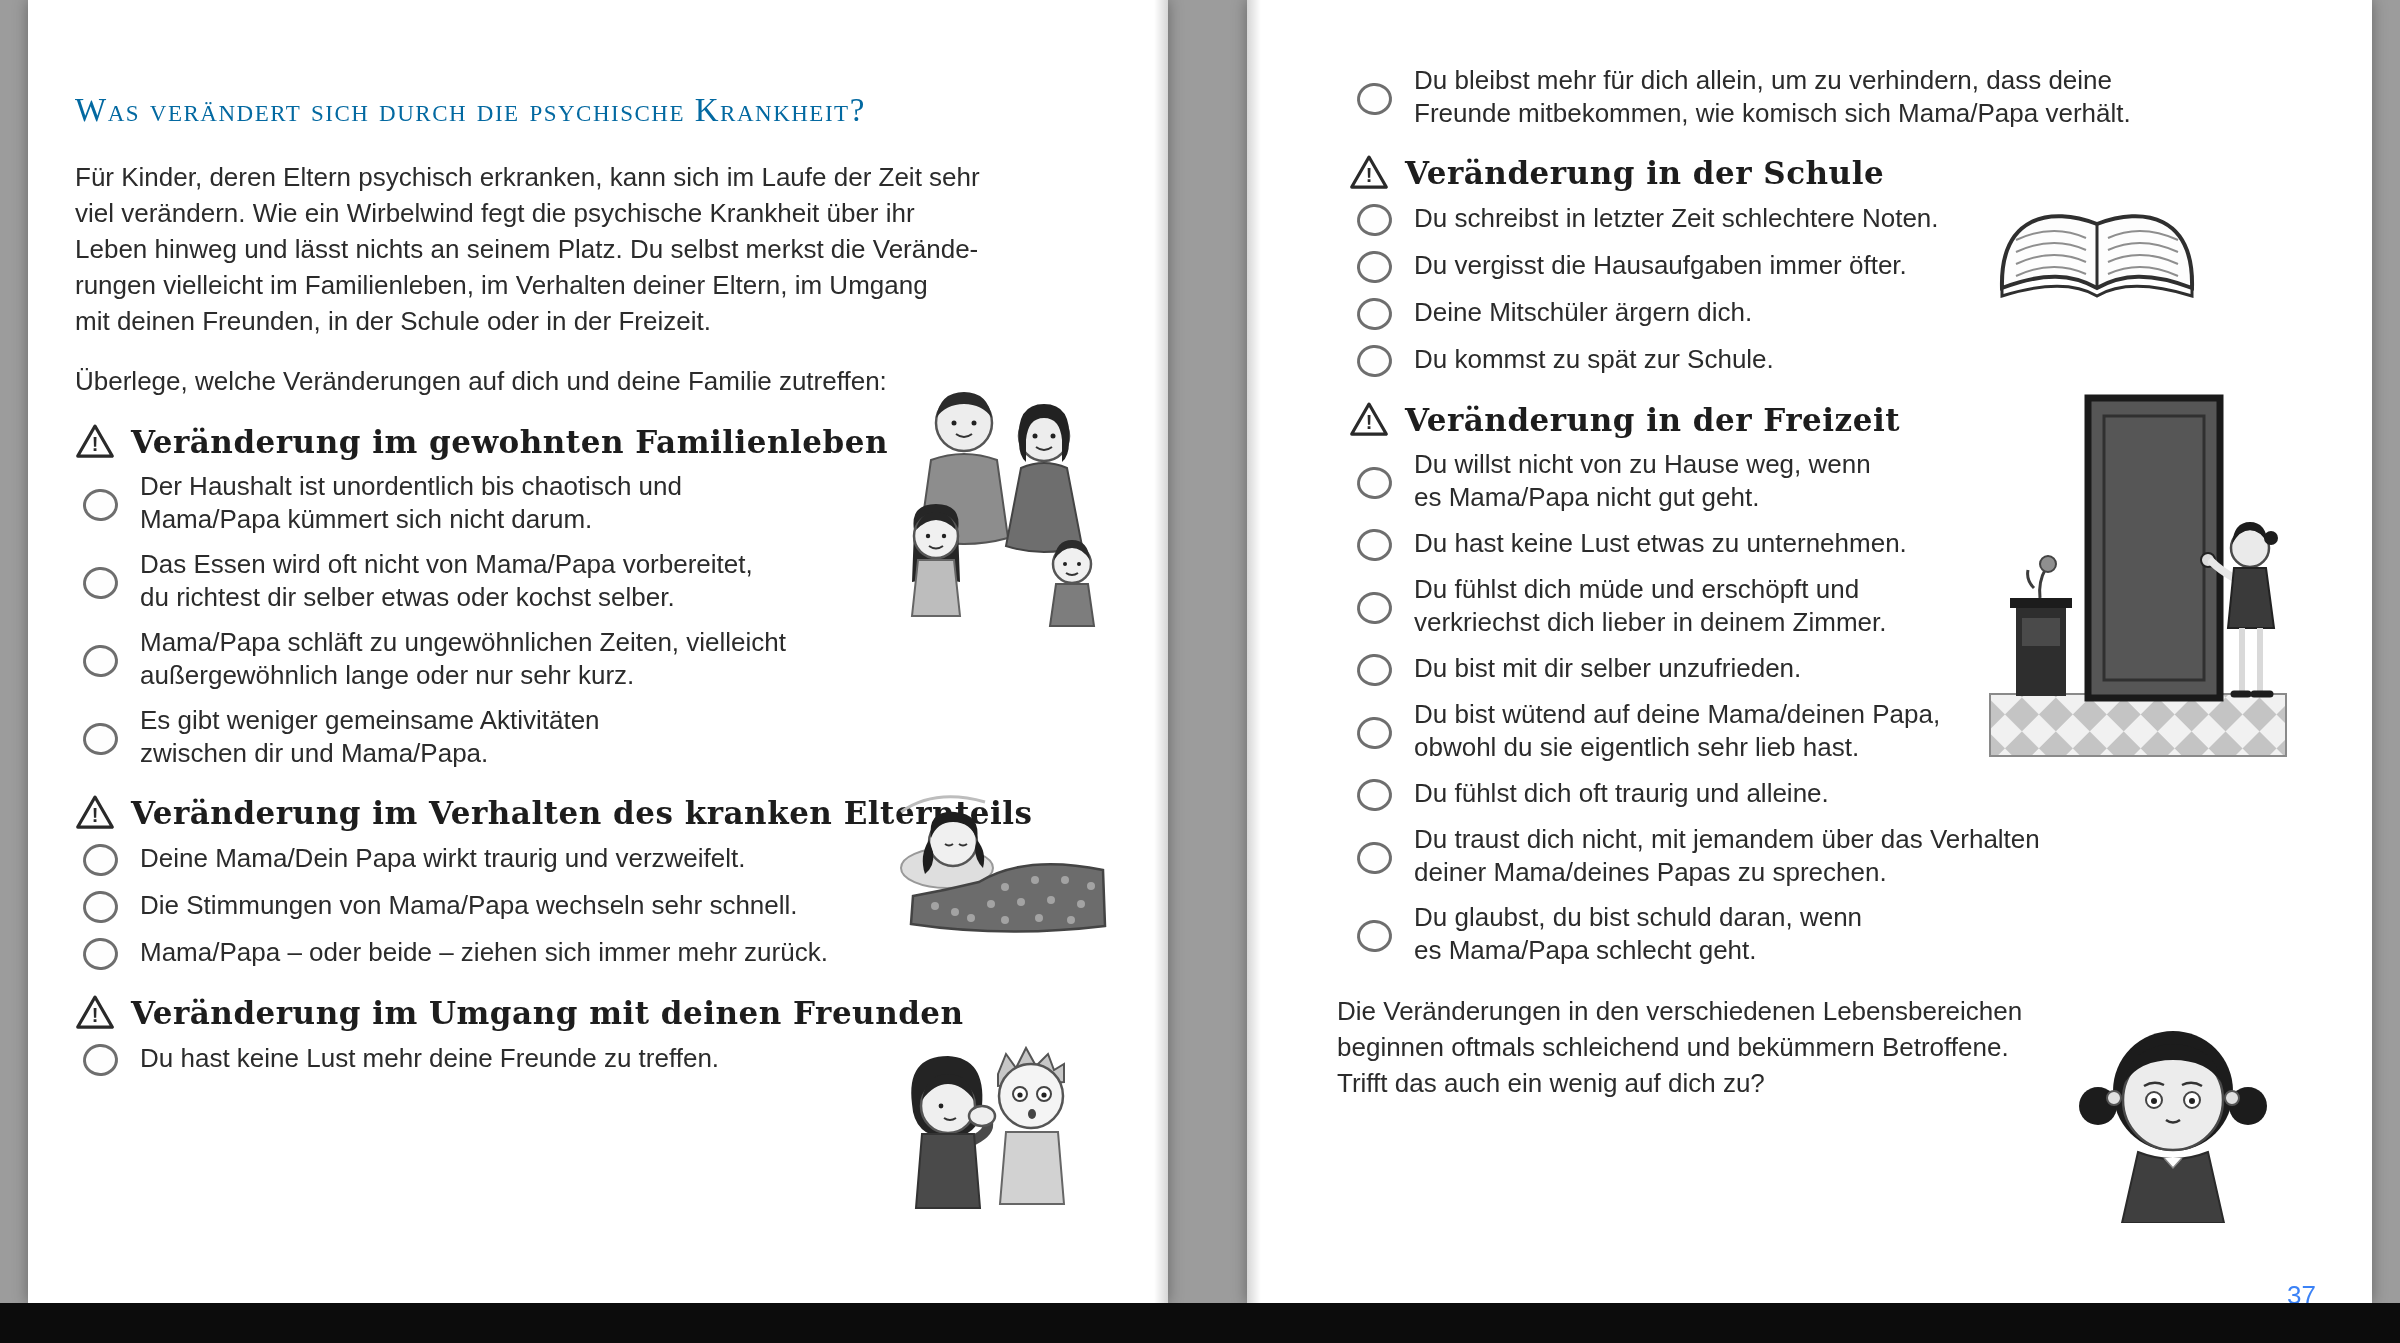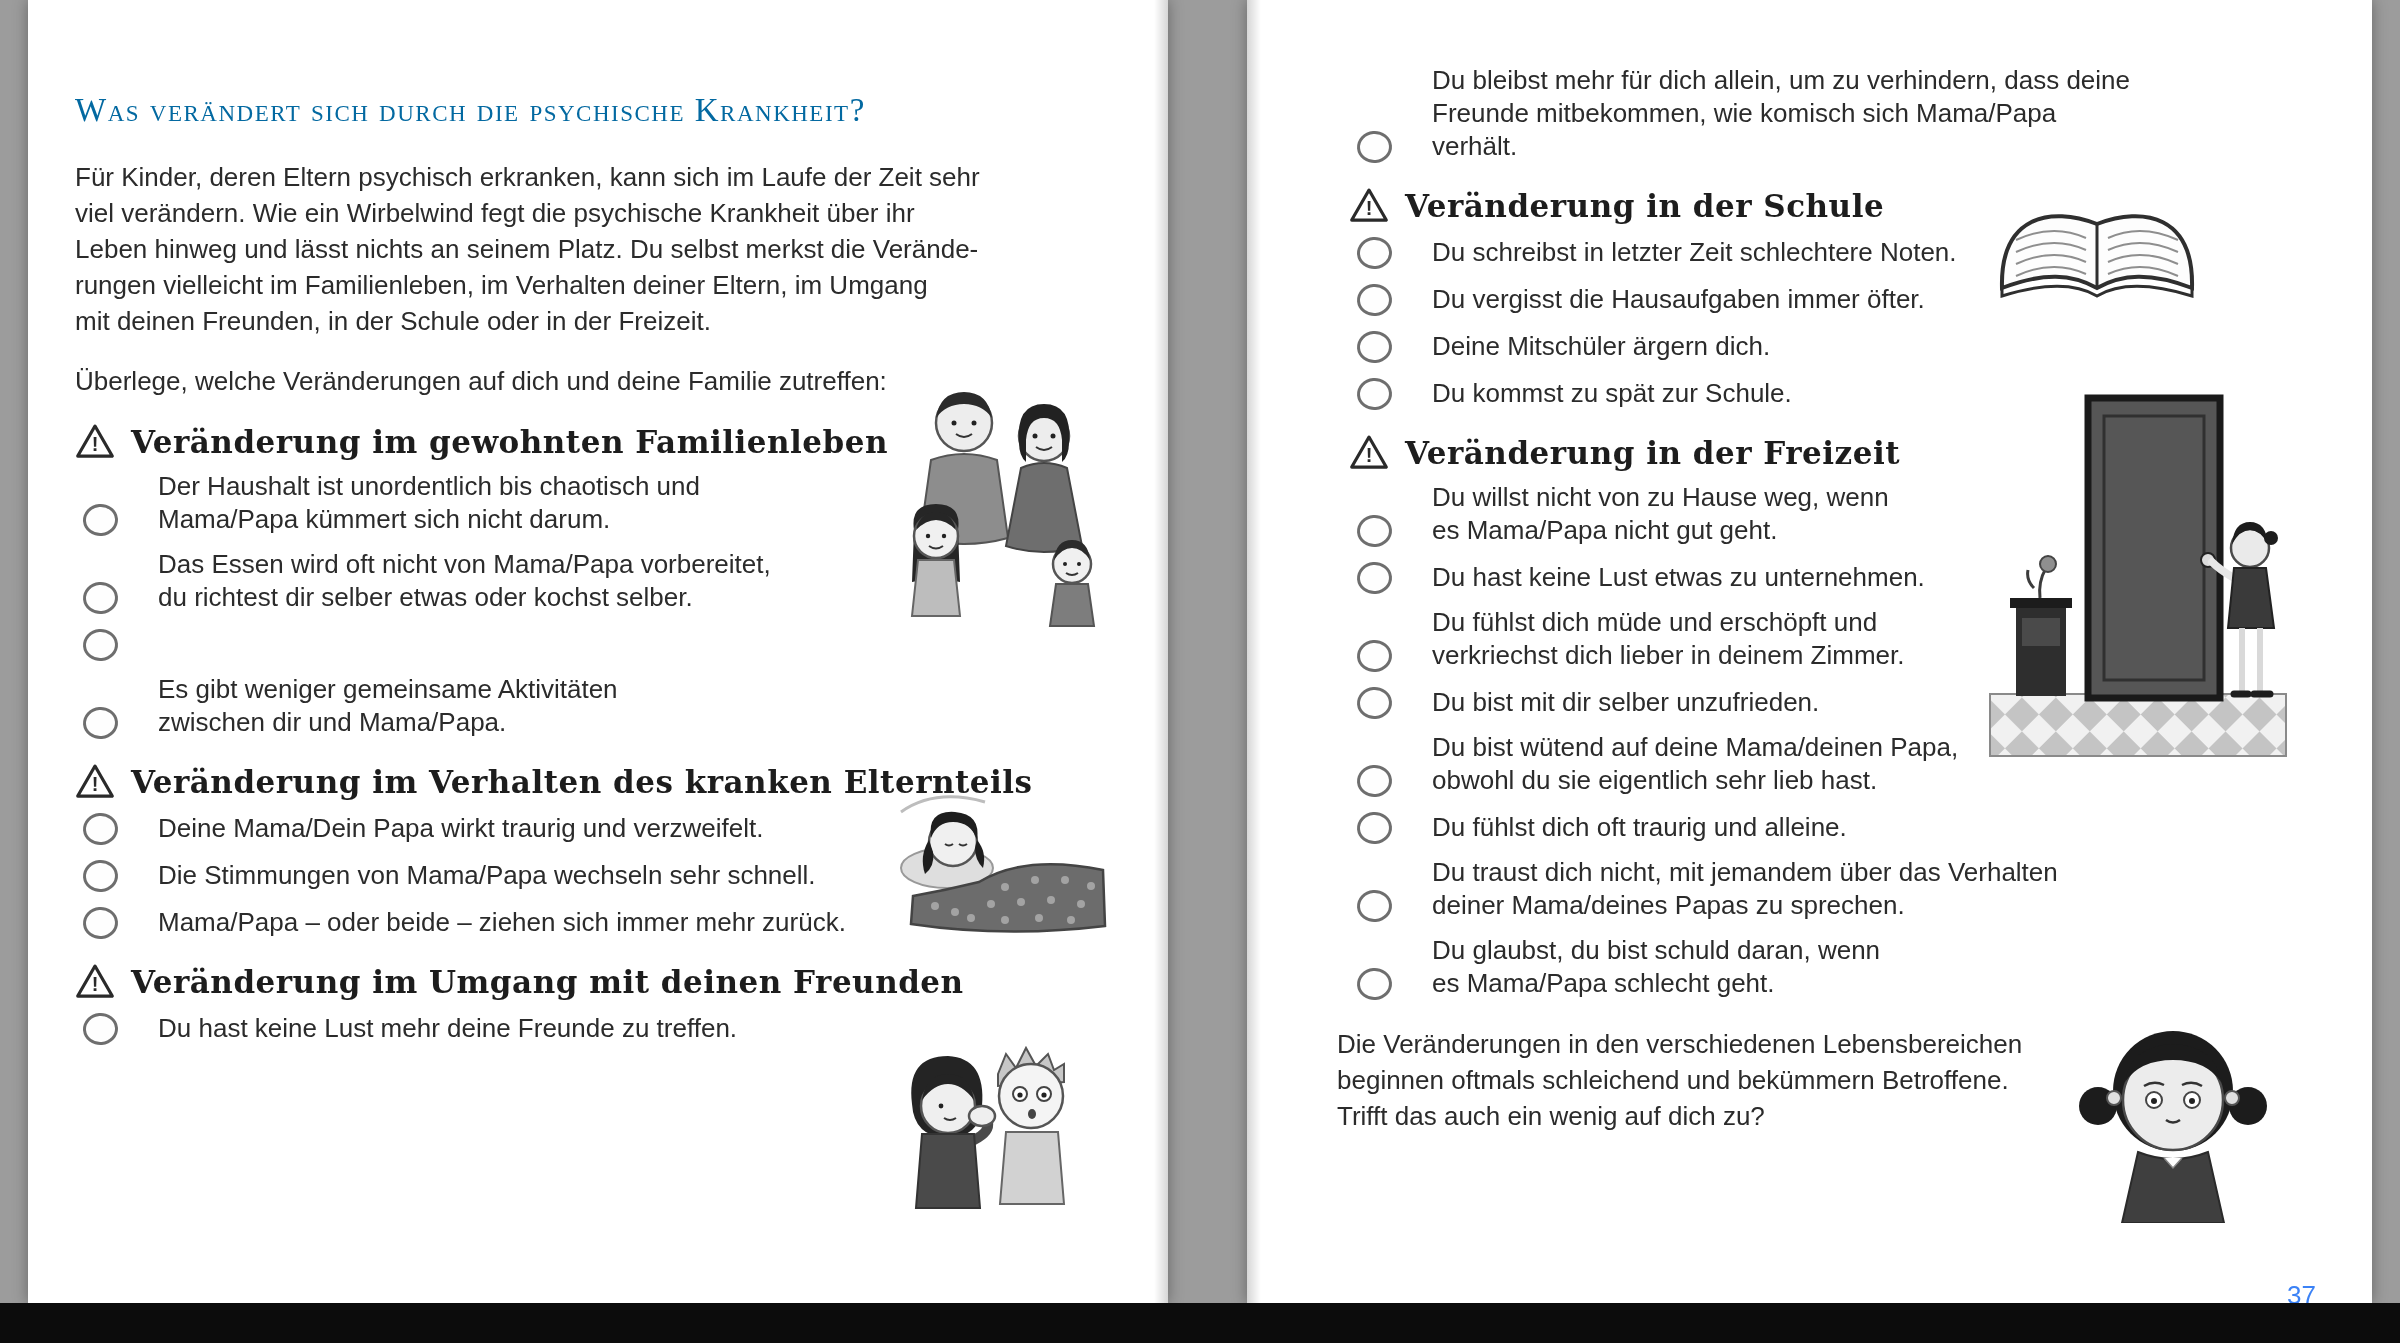--- a/index.html
+++ b/index.html
@@ -19,21 +19,21 @@
      font-size:33px;letter-spacing:1.5px;color:#0369a1;margin:0 0 30px 0}
   .paragraph{font-size:26px;line-height:36px;white-space:pre-line;margin:0 0 24px 0;max-width:1010px}
   .prompt{margin-bottom:8px}
   .closing{margin:26px 0 0 0;max-width:790px}
   .section{margin-top:24px}
   .section-head{display:flex;align-items:center;gap:16px;margin-bottom:10px}
   .page.right .section-head{margin-left:12px}
   .warn{flex:0 0 auto;display:inline-flex}
   .section-title{font-family:"DejaVu Serif",serif;font-weight:bold;
      font-size:31px;color:#1d1d1d;letter-spacing:.5px}
-  .check-item{display:flex;align-items:flex-end;gap:40px;margin:0 0 12px 8px;max-width:780px}
+  .check-item{display:flex;align-items:center;gap:22px;margin:0 0 12px 8px;max-width:780px}
   .page.right .check-item{margin-left:20px}
   .checkbox{flex:0 0 auto;width:29px;height:26px;margin-top:3px;border:3.5px solid #6e6e6e;
      border-radius:50%;background:#fefefe;transform:rotate(-5deg)}
   .item-text{font-size:26px;line-height:33px;white-space:pre-line}
   .pagenum{position:absolute;bottom:56px;font-size:26px;color:#3b82f6}
   .pagenum.num-left{left:47px}
   .pagenum.num-right{right:56px}
   .figure{position:absolute;pointer-events:none}
   .fig-family{right:52px;top:368px}
   .fig-bed{right:58px;top:782px}
@@ -71,20 +71,22 @@
             <span class="item-text">Der Haushalt ist unordentlich bis chaotisch und
 Mama/Papa kümmert sich nicht darum.</span>
           </div>
           <div class="check-item">
             <span class="checkbox"></span>
             <span class="item-text">Das Essen wird oft nicht von Mama/Papa vorbereitet,
 du richtest dir selber etwas oder kochst selber.</span>
           </div>
           <div class="check-item">
             <span class="checkbox"></span>
+            <span class="item-text">Mama/Papa schläft zu ungewöhnlichen Zeiten, vielleicht
+außergewöhnlich lange oder nur sehr kurz.</span>
           </div>
           <div class="check-item">
             <span class="checkbox"></span>
             <span class="item-text">Es gibt weniger gemeinsame Aktivitäten
 zwischen dir und Mama/Papa.</span>
           </div>
         </div>
         <div class="section">
           <div class="section-head">
             <span class="warn">

